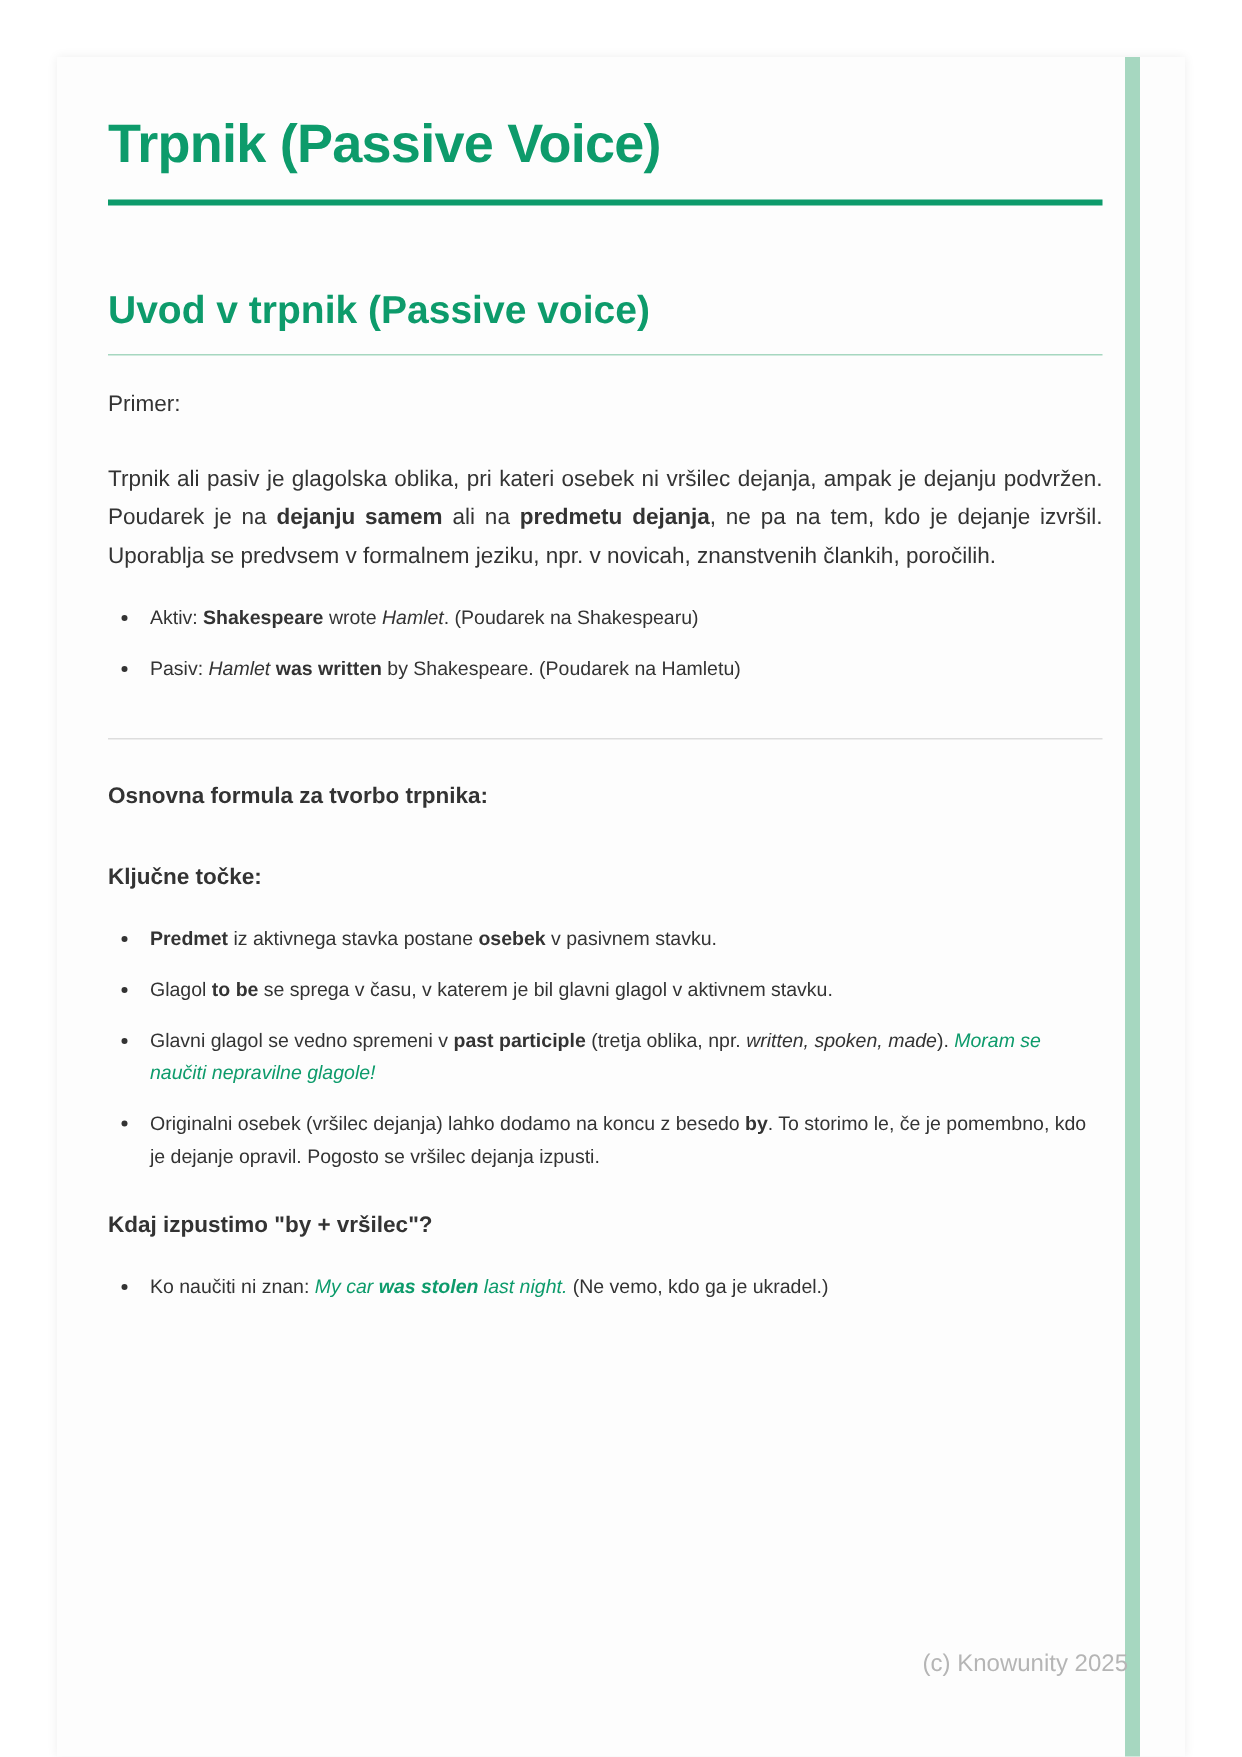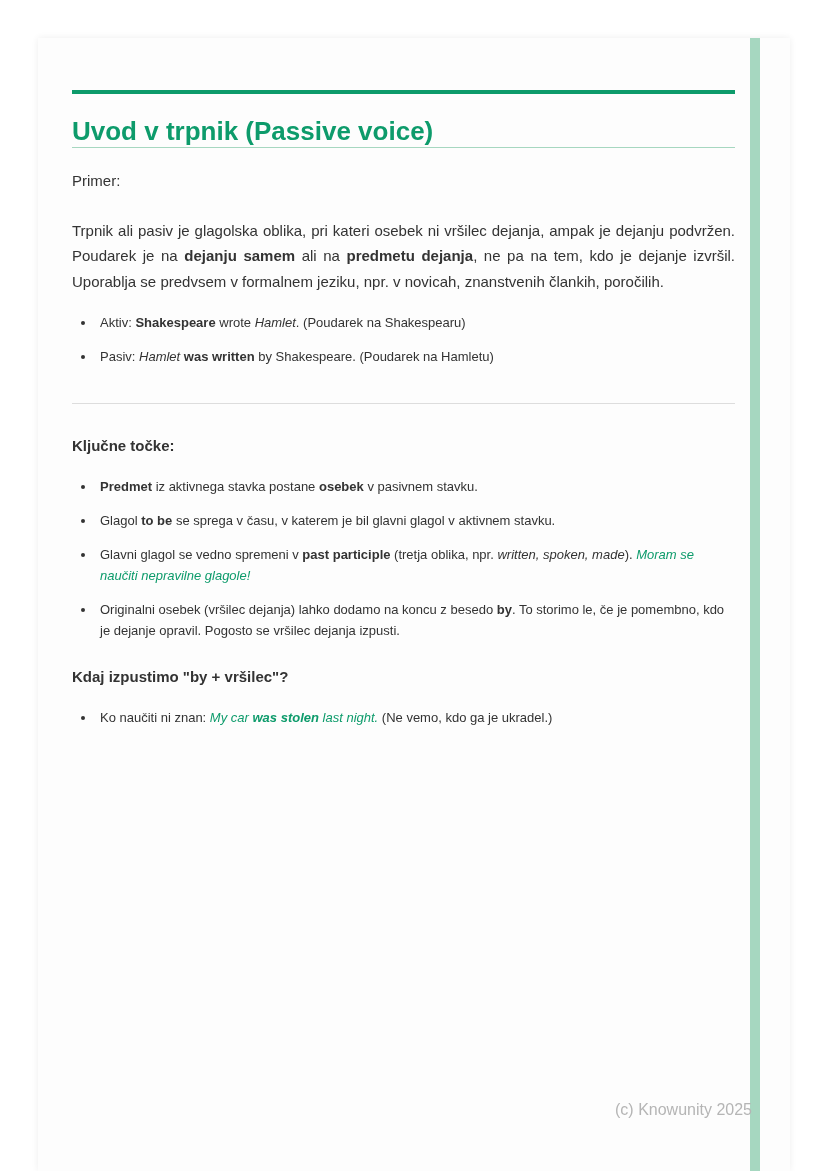--- a/index.html
+++ b/index.html
@@ -21,21 +21,21 @@
     background:var(--light-green);
   }
   .content{padding:36px 55px 0 34px;}
   h1{
     font-size:36px;font-weight:700;color:var(--accent-green);
     letter-spacing:-0.5px;line-height:1.2;
   }
   .title-rule{height:4px;background:var(--accent-green);margin-top:16px;}
   h2{
     font-size:26px;font-weight:700;color:var(--accent-green);
-    margin-top:22px;border-bottom:1px solid var(--light-green);
+    margin-top:54px;padding-bottom:14px;border-bottom:1px solid var(--light-green);
   }
   .para{
     margin-top:24px;font-size:15px;line-height:1.7;text-align:justify;
   }
   .label{margin-top:22px;font-size:15px;font-weight:700;line-height:1.6;}
   ul{margin-top:18px;padding-left:24px;list-style:disc;}
   li{font-size:13px;line-height:1.62;margin-bottom:13px;padding-left:4px;}
   li::marker{color:var(--body-text);}
   hr.section-divider{border:none;border-top:1px solid #dddddd;margin-top:36px;}
   .callout{
@@ -56,36 +56,38 @@
   .gbi{color:var(--accent-green);font-style:italic;font-weight:700;}
 </style>
 </head>
 <body>
 
 <div class="page">
   <div class="accent-stripe"></div>
 
   <div class="content">
 
+    <h1>Trpnik (Passive Voice)</h1>
     <div class="title-rule"></div>
 
     <h2>Uvod v trpnik (Passive voice)</h2>
 
     <p class="para" style="margin-top:20px;text-align:left;">Primer:</p>
 
     <p class="para"><span>Trpnik ali pasiv je glagolska oblika, pri kateri osebek ni vršilec dejanja, ampak je dejanju podvržen. Poudarek je na </span><span class="b">dejanju samem</span><span> ali na </span><span class="b">predmetu dejanja</span><span>, ne pa na tem, kdo je dejanje izvršil. Uporablja se predvsem v formalnem jeziku, npr. v novicah, znanstvenih člankih, poročilih.</span></p>
 
     <ul>
       <li><span>Aktiv: </span><span class="b">Shakespeare</span><span> wrote </span><span class="i">Hamlet</span><span>. (Poudarek na Shakespearu)</span></li>
       <li><span>Pasiv: </span><span class="i">Hamlet</span><span> </span><span class="b">was written</span><span> by Shakespeare. (Poudarek na Hamletu)</span></li>
     </ul>
 
     <hr class="section-divider">
 
 
+    <p class="label" style="margin-top:26px;">Osnovna formula za tvorbo trpnika:</p>
 
 
     <p class="label" style="margin-top:30px;">Ključne točke:</p>
 
     <ul>
       <li><span class="b">Predmet</span><span> iz aktivnega stavka postane </span><span class="b">osebek</span><span> v pasivnem stavku.</span></li>
       <li><span>Glagol </span><span class="b">to be</span><span> se sprega v času, v katerem je bil glavni glagol v aktivnem stavku.</span></li>
       <li><span>Glavni glagol se vedno spremeni v </span><span class="b">past participle</span><span> (tretja oblika, npr. </span><span class="i">written, spoken, made</span><span>). </span><span class="gi">Moram se naučiti nepravilne glagole!</span></li>
       <li><span>Originalni osebek (vršilec dejanja) lahko dodamo na koncu z besedo </span><span class="b">by</span><span>. To storimo le, če je pomembno, kdo je dejanje opravil. Pogosto se vršilec dejanja izpusti.</span></li>
     </ul>

